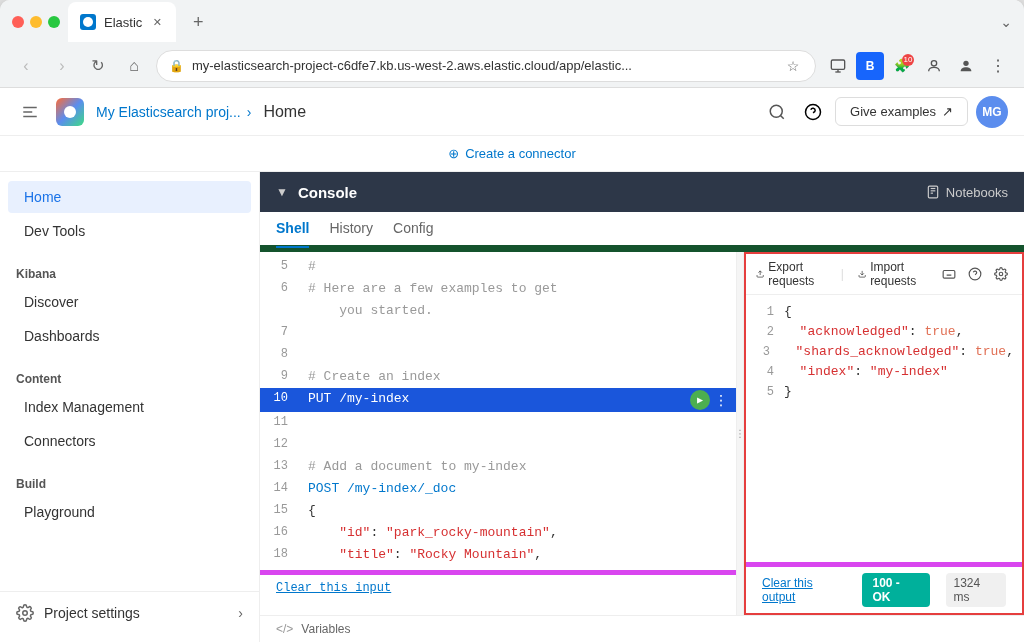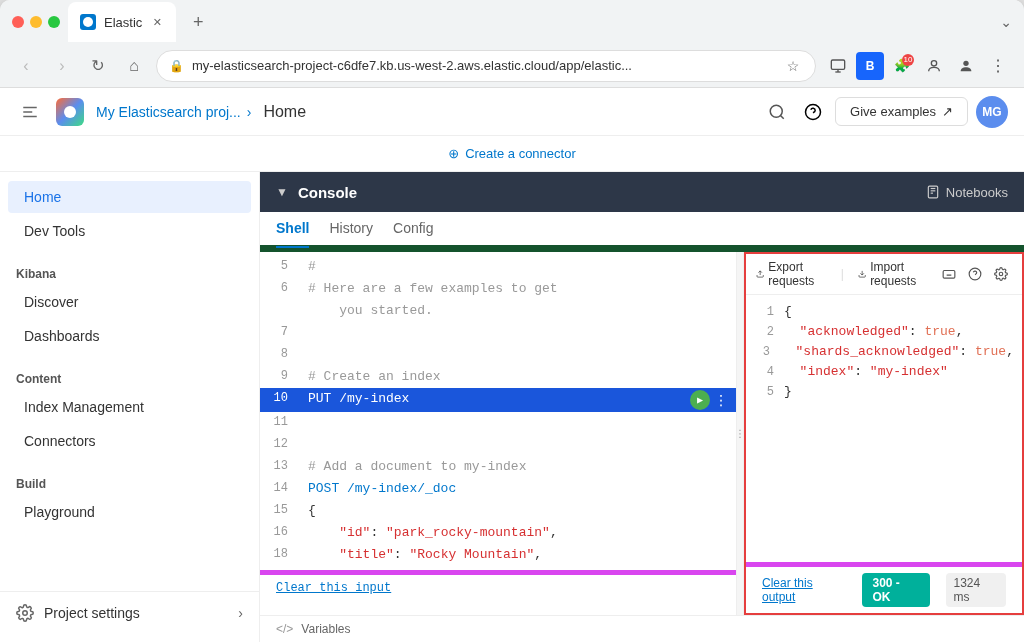--- a/index.html
+++ b/index.html
@@ -466,21 +466,21 @@
                 <span class="output-line-content">  <span class="json-key">"index"</span>: <span class="json-string">"my-index"</span></span>
               </div>
               <div class="output-line">
                 <span class="output-line-num">5</span>
                 <span class="output-line-content">}</span>
               </div>
             </div>
 
             <div class="bottom-bar">
               <span class="clear-btn">Clear this output</span>
-              <div class="status-badge">300 - OK</div>
+              <div class="status-badge">100 - OK</div>
               <div class="time-badge">1324 ms</div>
             </div>
           </div>
 
         </div>
 
         <div class="variables-bar">
           <span class="variables-icon">&lt;/&gt;</span>
           <span>Variables</span>
         </div>

